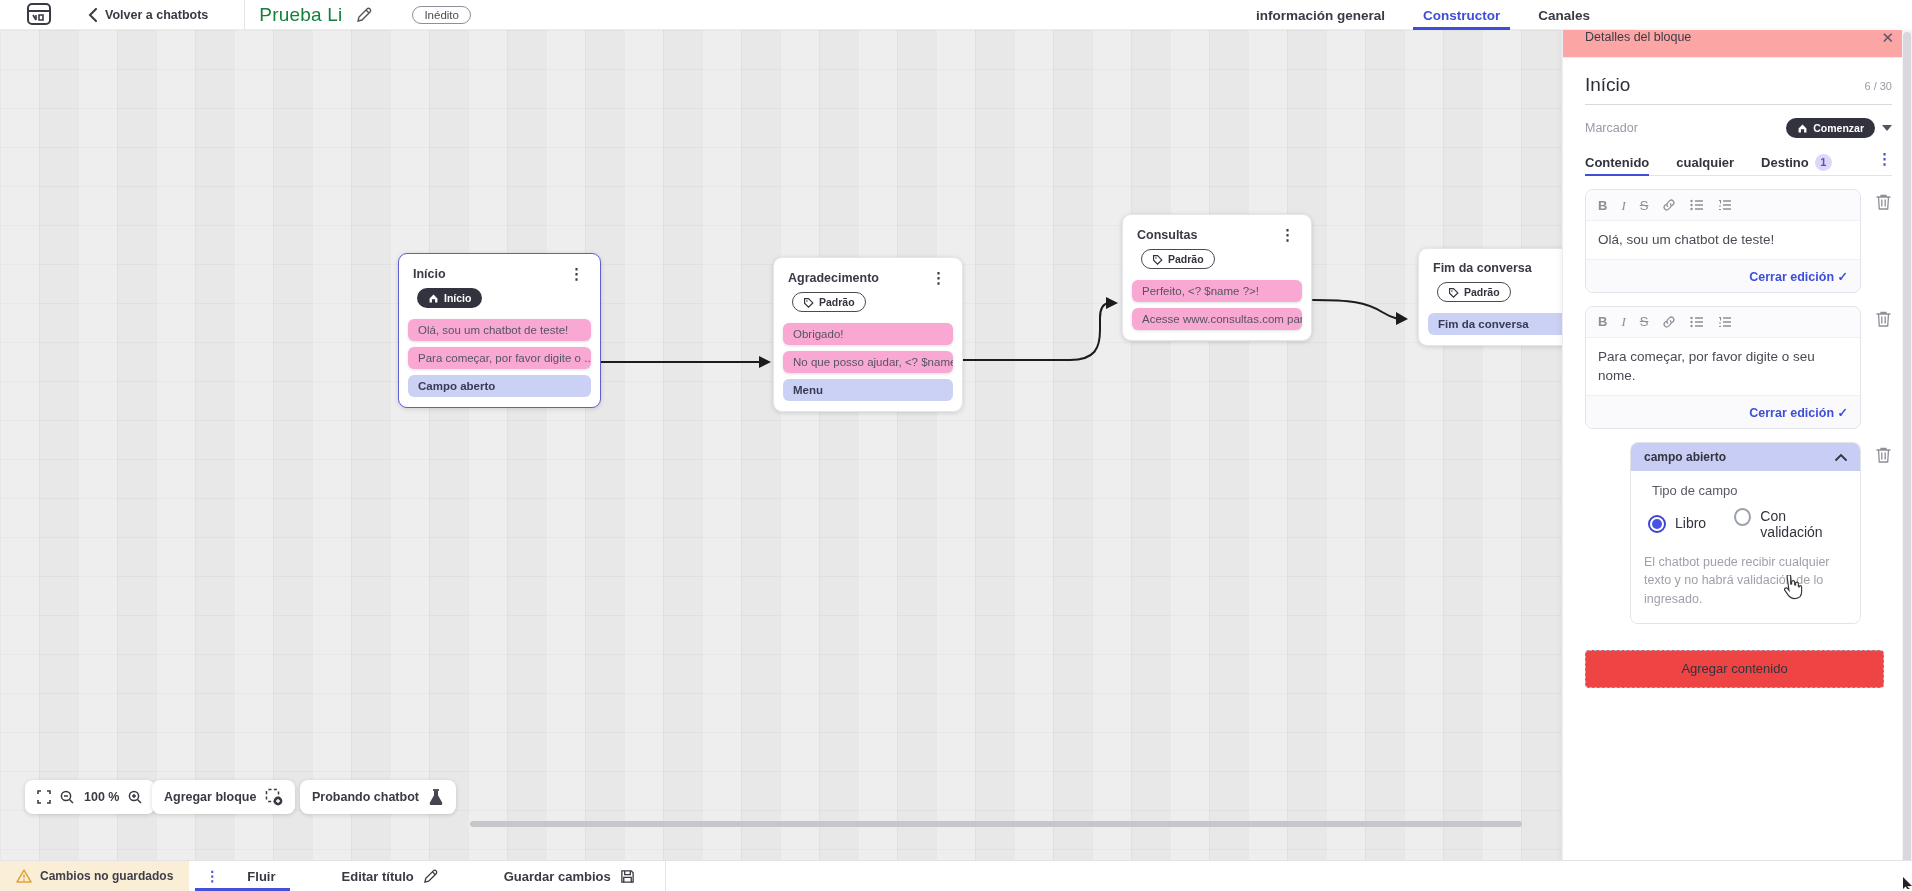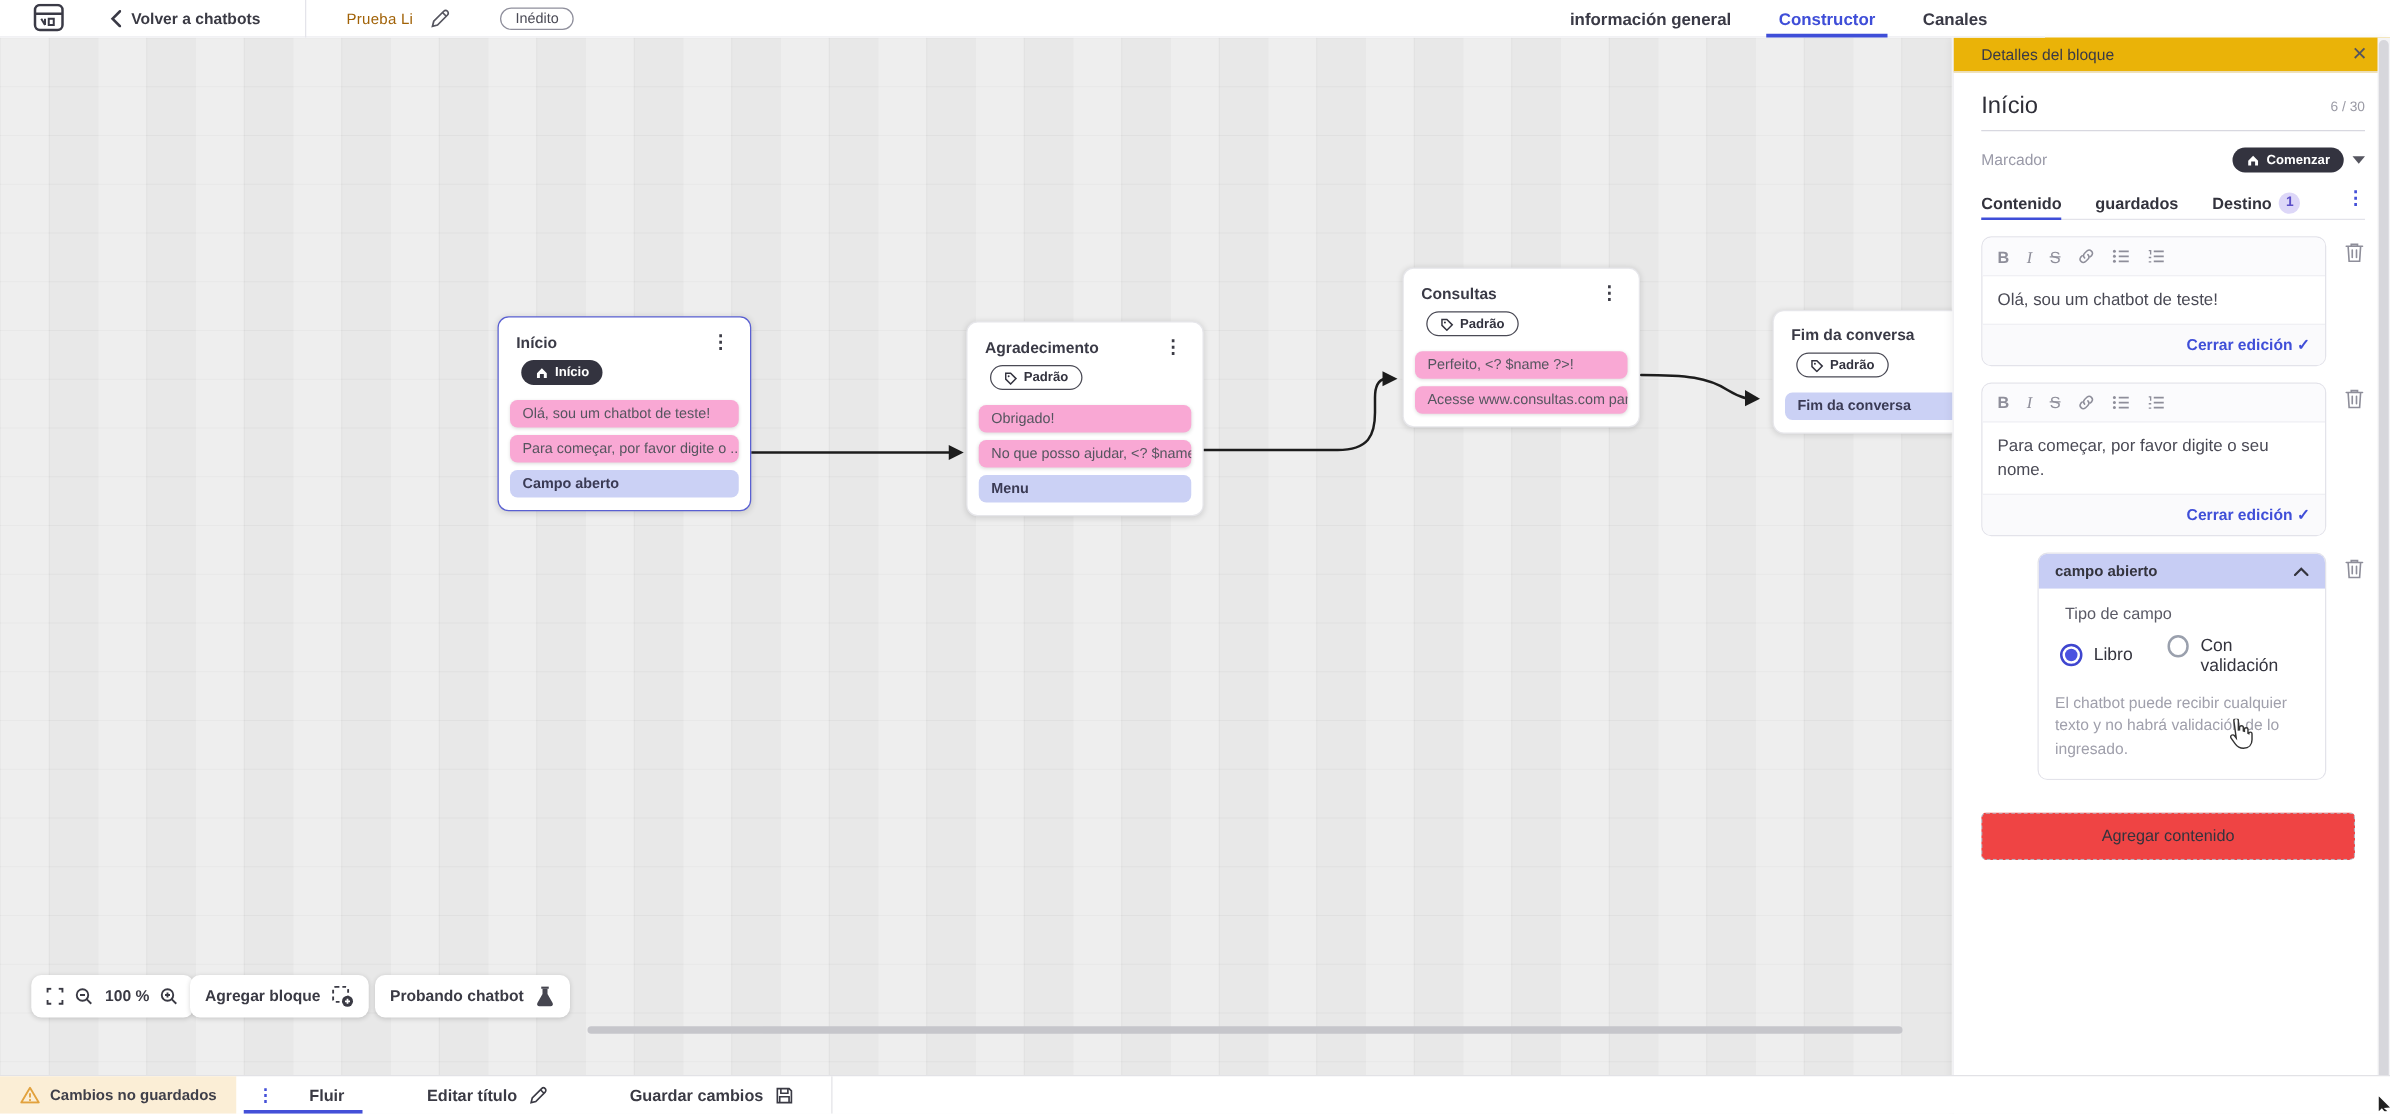--- a/index.html
+++ b/index.html
@@ -8,21 +8,21 @@
   #app { position:relative; width:1912px; height:891px; background:#fff; }
 
   
   .topbar { position:absolute; top:0; left:0; width:1636px; height:30px; background:#fff;
             display:flex; align-items:center; border-bottom:1px solid #ededf1; z-index:30; }
   .tb-left { display:flex; align-items:center; height:100%; }
   .logo { margin-left:26px; display:flex; align-items:center; }
   .back { display:flex; align-items:center; gap:8px; margin-left:36px; cursor:pointer; }
   .back-label { font-size:12.5px; font-weight:700; color:#3a3a44; }
   .tb-divider { width:1px; height:30px; background:#e4e4ea; margin-left:36px; }
-  .bot-title { font-size:12px; color:#a16207; margin-left:32px; letter-spacing:.2px; }
+  .bot-title { font-size:19px; color:#15803d; margin-left:14px; letter-spacing:.2px; }
   .pencil-btn { margin-left:14px; cursor:pointer; display:flex; }
   .inedito { margin-left:40px; border:1px solid #8f8f9c; border-radius:999px; padding:2px 11px;
              font-size:11.5px; color:#4a4a55; background:#fff; }
   .tb-tabs { position:absolute; right:46px; top:0; height:30px; display:flex; gap:38px; align-items:center; }
   .tb-tab { position:relative; height:100%; display:flex; align-items:center; font-size:13.5px;
             font-weight:700; color:#3a3a46; cursor:pointer; }
   .tb-tab.active { color:#3f4ed8; }
   .tb-tab.active::after { content:""; position:absolute; left:-10px; right:-10px; bottom:0; height:3px; background:#3f4ed8; }
 
   
@@ -61,22 +61,22 @@
   .zoombar { left:25px; top:780px; }
   .addblock { left:152px; top:780px; }
   .testbot  { left:300px; top:780px; }
   .icon-btn { display:flex; align-items:center; cursor:pointer; }
 
   .hscroll { position:absolute; left:470px; top:821px; width:1052px; height:6px; background:#c6c6cb; border-radius:3px; z-index:4; }
 
   
   .panel { position:absolute; top:30px; right:0; width:350px; height:861px; background:#fff; z-index:20;
            box-shadow:-2px 0 6px rgba(0,0,0,.05); border-left:1px solid #ededf1; }
-  .panel-header { height:28px; background:#eab308; border-bottom:1px solid #ececf2; display:flex;
-                  align-items:center; justify-content:space-between; padding:0 18px 0 22px; }
+  .panel-header { height:28px; background:#fca5a5; border-bottom:1px solid #ececf2; display:flex;
+                  justify-content:space-between; padding:0 18px 0 22px; }
   .panel-header-label { font-size:12.5px; color:#3a3a46; }
   .close-x { font-size:15px; color:#55555f; cursor:pointer; line-height:1; }
   .panel-body { padding:16px 20px 0 22px; }
   .name-row { display:flex; align-items:flex-end; justify-content:space-between; border-bottom:1px solid #d8d8e0; padding-bottom:8px; }
   .block-name { font-size:19px; color:#2f2f38; }
   .name-counter { font-size:11px; color:#9a9aa5; padding-bottom:4px; }
   .marker-row { display:flex; align-items:center; justify-content:space-between; margin-top:10px; height:26px; }
   .marker-label { font-size:12.5px; color:#9a9aa8; }
   .marker-value { display:flex; align-items:center; gap:7px; cursor:pointer; }
   .chevron-down { width:0; height:0; border-left:5px solid transparent; border-right:5px solid transparent; border-top:6px solid #55555f; }
@@ -324,21 +324,21 @@
             <span>Comenzar</span>
           </span>
           <span class="chevron-down"></span>
         </span>
       </div>
       <div class="panel-tabs">
         <div class="p-tab active">
             <span>Contenido</span>
           </div>
         <div class="p-tab">
-            <span>guardados</span>
+            <span>cualquier</span>
           </div>
         <div class="p-tab">
           <span>Destino</span>
           <span class="tab-badge">1</span>
         </div>
         <span class="kebab">⋮</span>
       </div>
 
       <div class="content-row">
         <div class="editor-card">

